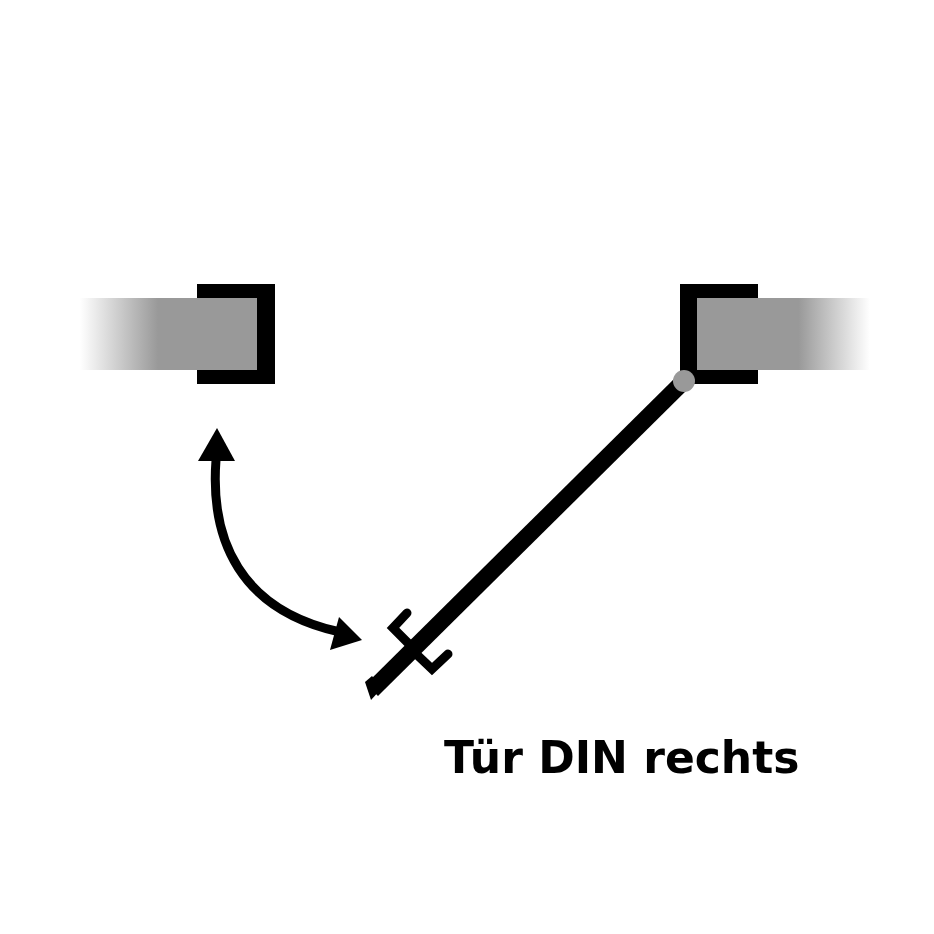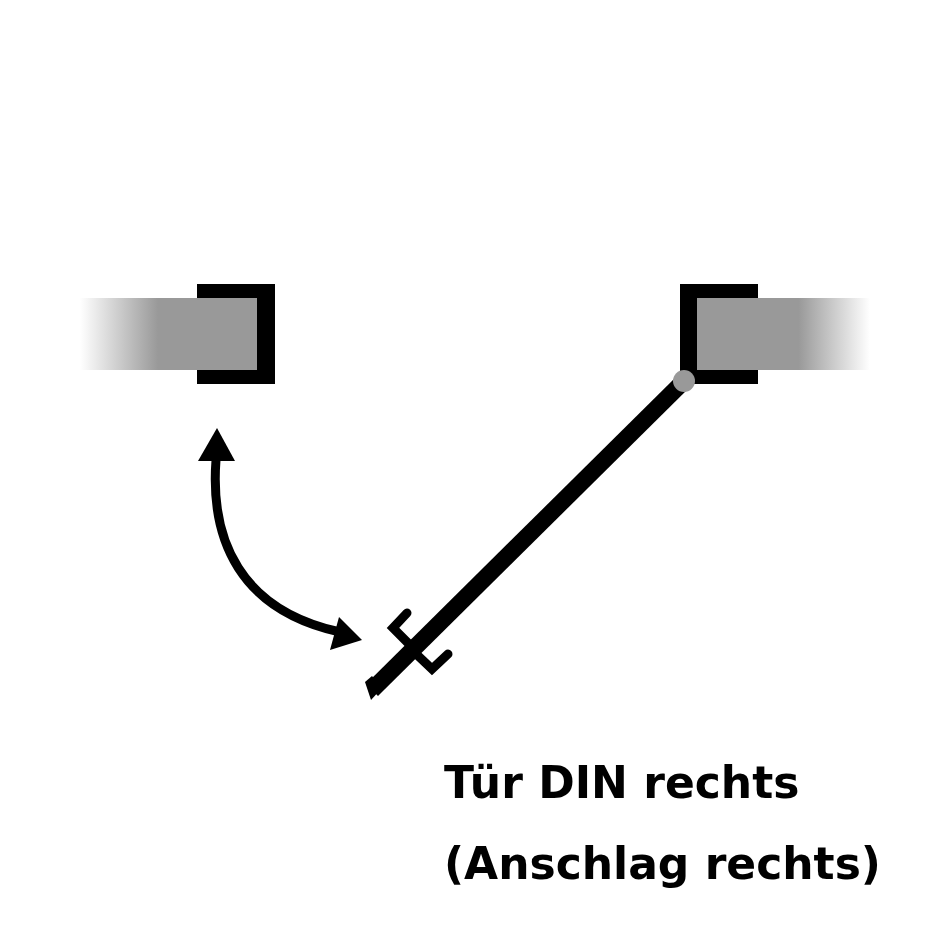--- a/index.html
+++ b/index.html
@@ -1,19 +1,19 @@
 <!DOCTYPE html>
 <html><head>
 <meta charset="utf-8">
 <style>
   html, body { margin:0; padding:0; background:#ffffff; }
   body { width:934px; height:934px; position:relative; overflow:hidden; }
   svg.diagram { position:absolute; left:0; top:0; }
   .caption { position:absolute; left:444px; top:730px; font-family:"DejaVu Sans", sans-serif; font-weight:bold; font-size:44px; line-height:56px; color:#000; letter-spacing:0px; }
-  .caption div { white-space:nowrap;margin-top:25px; }
+  .caption div { white-space:nowrap; }
 </style>
 </head>
 <body>
 
 <svg class="diagram" width="934" height="934" viewBox="0 0 934 934">
   <defs>
     <linearGradient id="fadeL" x1="80" y1="0" x2="200" y2="0" gradientUnits="userSpaceOnUse">
       <stop offset="0" stop-color="#999999" stop-opacity="0"></stop>
       <stop offset="0.65" stop-color="#999999" stop-opacity="1"></stop>
       <stop offset="1" stop-color="#999999" stop-opacity="1"></stop>
@@ -53,14 +53,13 @@
 
   <g>
     <path d="M216,460 C210,540 240,610 340,632" stroke="#000" stroke-width="9" fill="none"></path>
     <polygon points="217,428 198,461 235,461" fill="#000"></polygon>
     <polygon points="362,640 330,650 339,617" fill="#000"></polygon>
   </g>
 </svg>
 
 <div class="caption">
   <div>Tür DIN rechts</div>
-  <div>(Anschlag rechts)</div>
 </div>
 
 </body></html>

